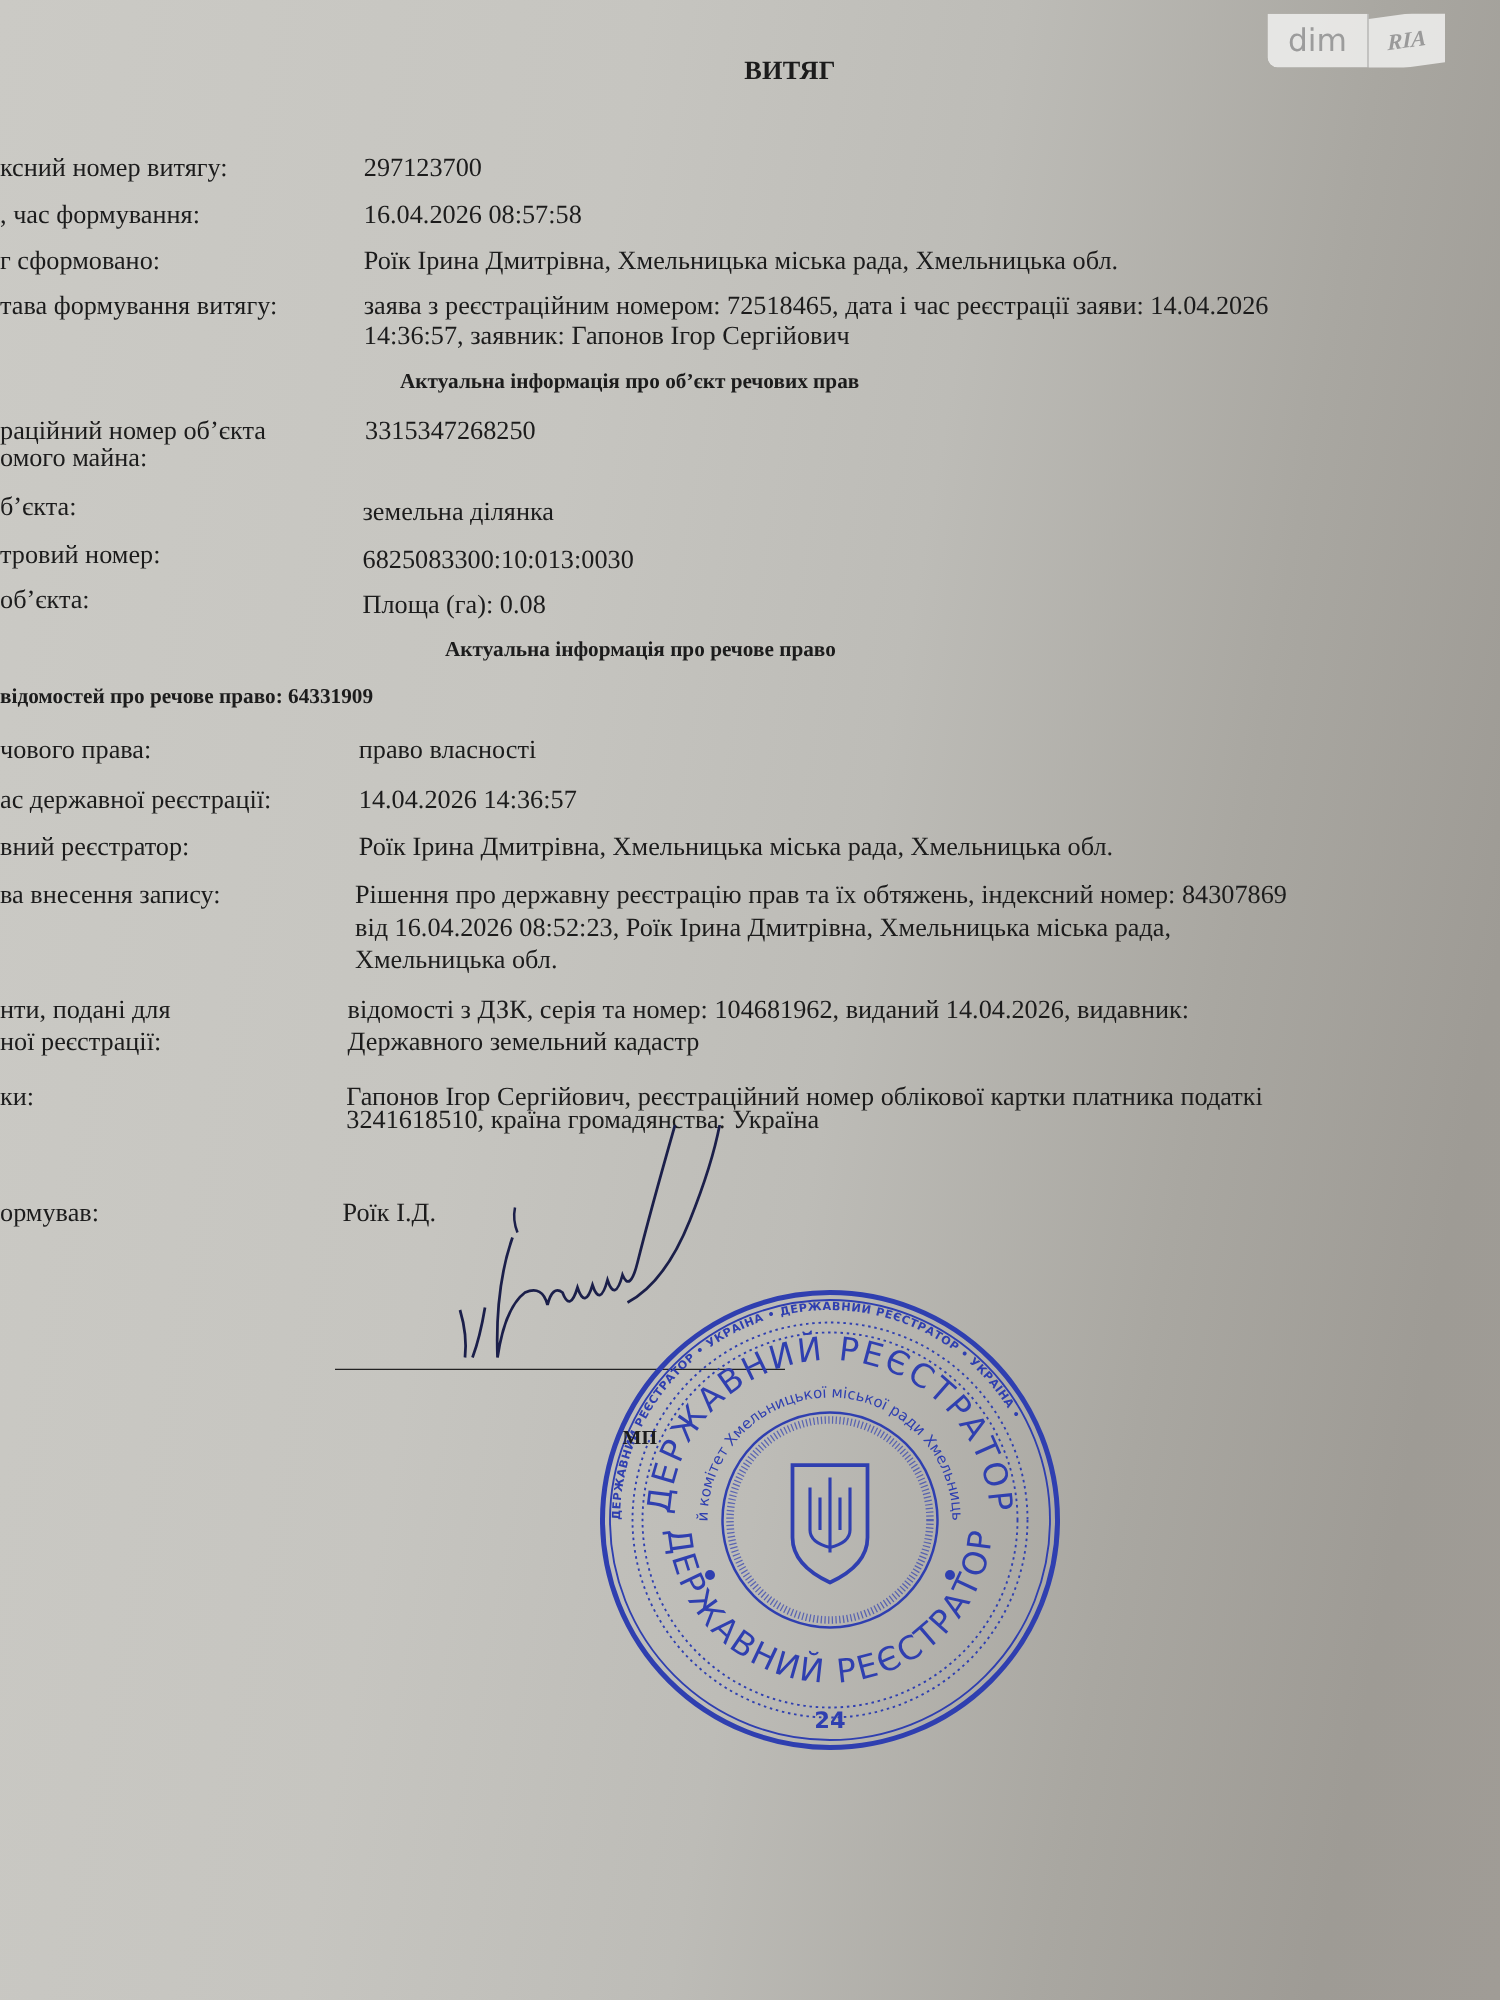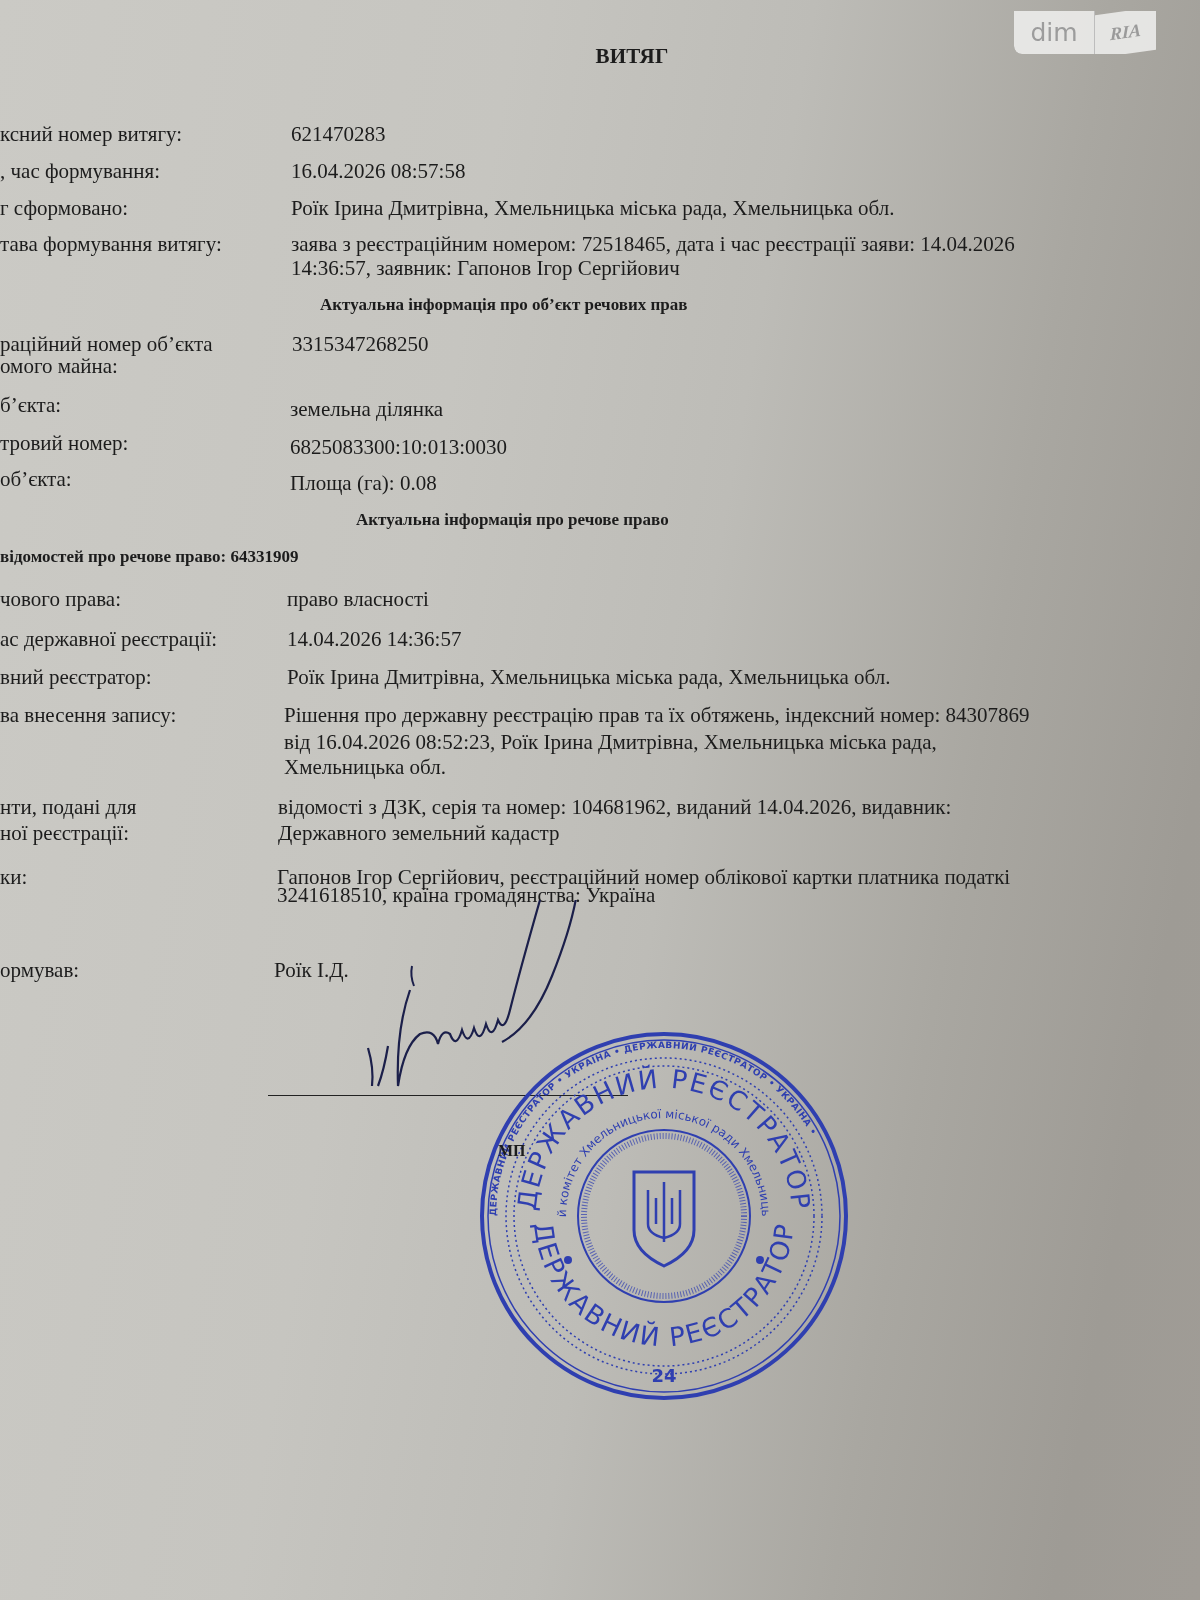--- a/index.html
+++ b/index.html
@@ -48,21 +48,21 @@
   <div class="watermark">
     <div class="wm-dim">dim</div>
     <div class="wm-sep"></div>
     <div class="wm-ria">RIA</div>
   </div>
 
   <div class="title t1">ВИТЯГ</div>
 
   <div class="row" style="top:122px">
     <span class="lab">ксний номер витягу:</span>
-    <span class="val" style="left:291px">621470283</span>
+    <span class="val" style="left:291px">297123700</span>
   </div>
   <div class="row" style="top:159px">
     <span class="lab">, час формування:</span>
     <span class="val" style="left:291px">16.04.2026 08:57:58</span>
   </div>
   <div class="row" style="top:196px">
     <span class="lab">г сформовано:</span>
     <span class="val" style="left:291px">Роїк Ірина Дмитрівна, Хмельницька міська рада, Хмельницька обл.</span>
   </div>
   <div class="row" style="top:232px">

